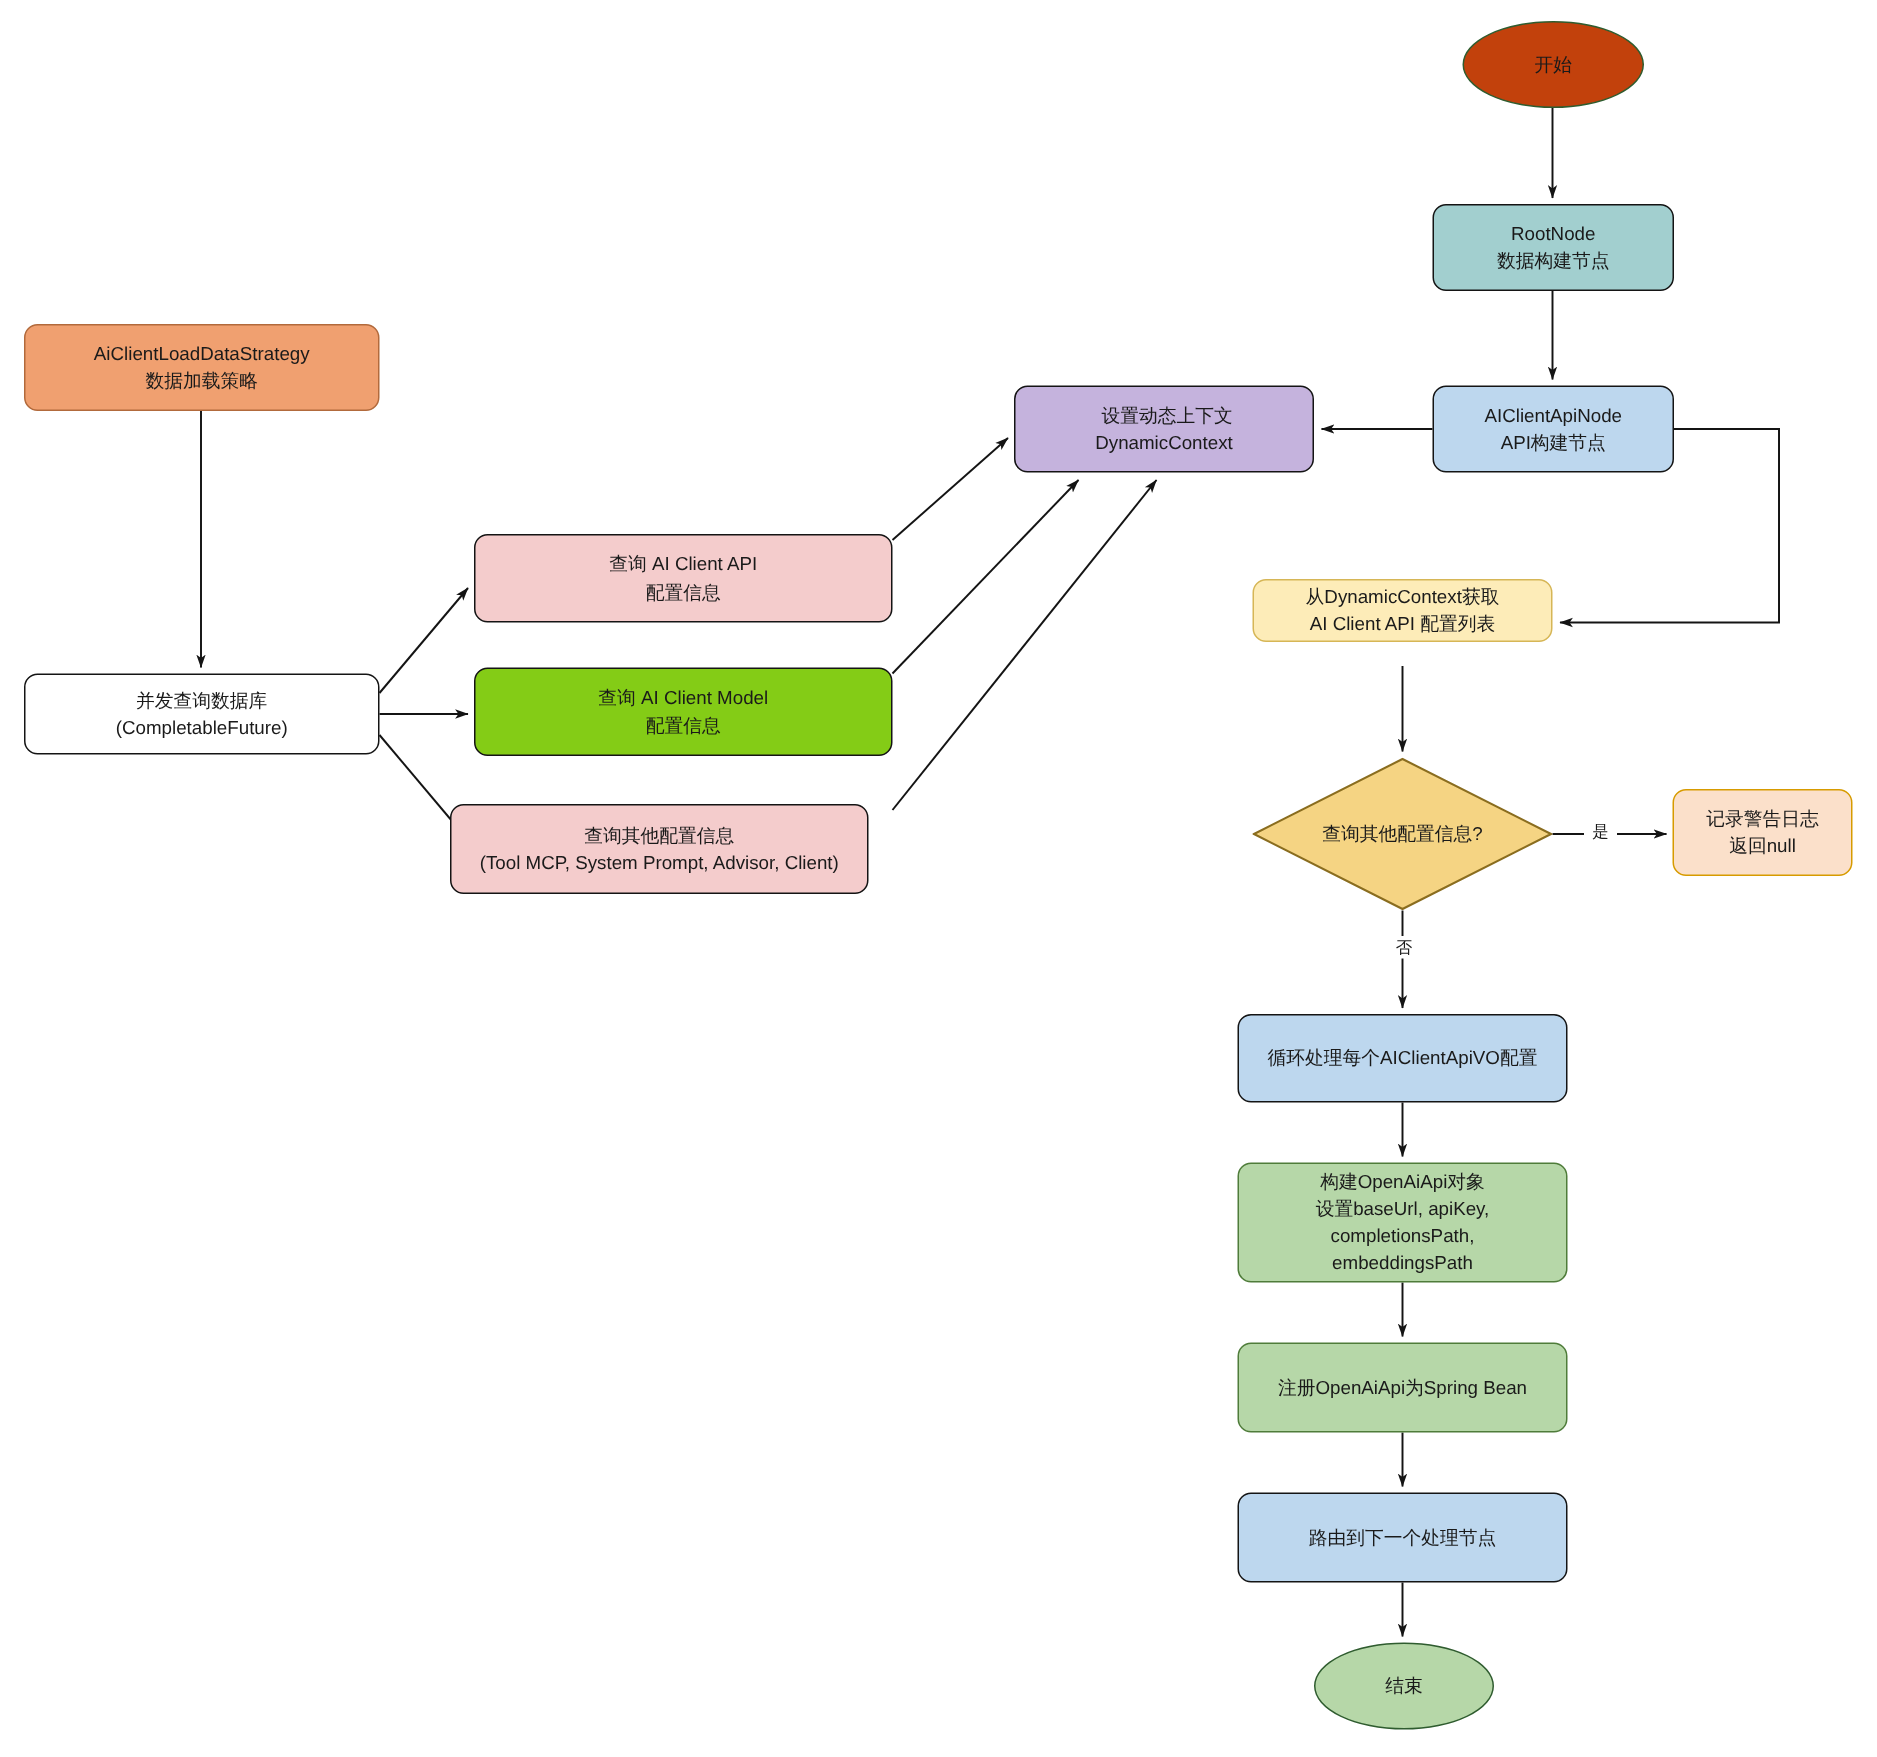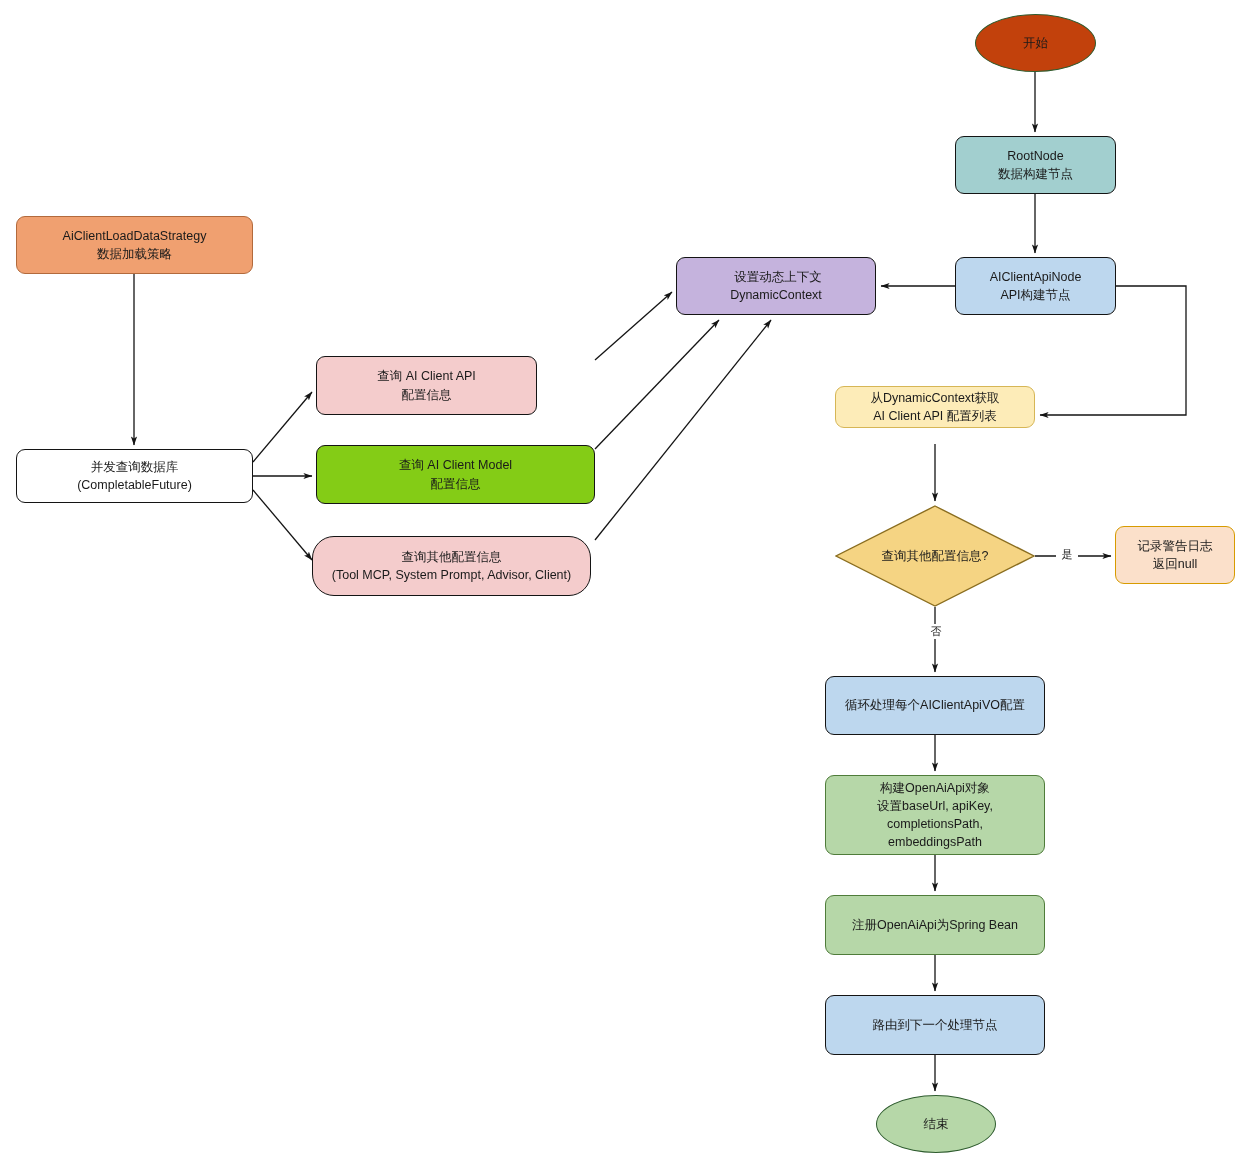--- a/index.html
+++ b/index.html
@@ -143,31 +143,31 @@
   <div class="node rect" style="left:16px; top:216px; width:237px; height:58px; background:#f0a070; border-color:#b26a3c;">
     <span>AiClientLoadDataStrategy
 数据加载策略</span>
   </div>
 
   <div class="node rect" style="left:16px; top:449px; width:237px; height:54px; background:#ffffff;">
     <span>并发查询数据库
 (CompletableFuture)</span>
   </div>
 
-  <div class="node rect" style="left:316px; top:356px; width:221px; height:59px; background:#f4cccc;">
+  <div class="node rect" style="left:316px; top:356px; width:279px; height:59px; background:#f4cccc;">
     <span>查询 AI Client API
 配置信息</span>
   </div>
 
   <div class="node rect" style="left:316px; top:445px; width:279px; height:59px; background:#84cc16;">
     <span>查询 AI Client Model
 配置信息</span>
   </div>
 
-  <div class="node rect" style="left:312px; top:536px; width:279px; height:60px; background:#f4cccc;border-radius:22px;">
+  <div class="node rect" style="left:300px; top:536px; width:279px; height:60px; background:#f4cccc;">
     <span>查询其他配置信息
 (Tool MCP, System Prompt, Advisor, Client)</span>
   </div>
 
   <div class="node rect" style="left:835px; top:386px; width:200px; height:42px; background:#fdecb8; border-color:#d6b656;">
     <span>从DynamicContext获取
 AI Client API 配置列表</span>
   </div>
 
   <div class="diamond-wrap" style="left:835px; top:505px; width:200px; height:102px;">

